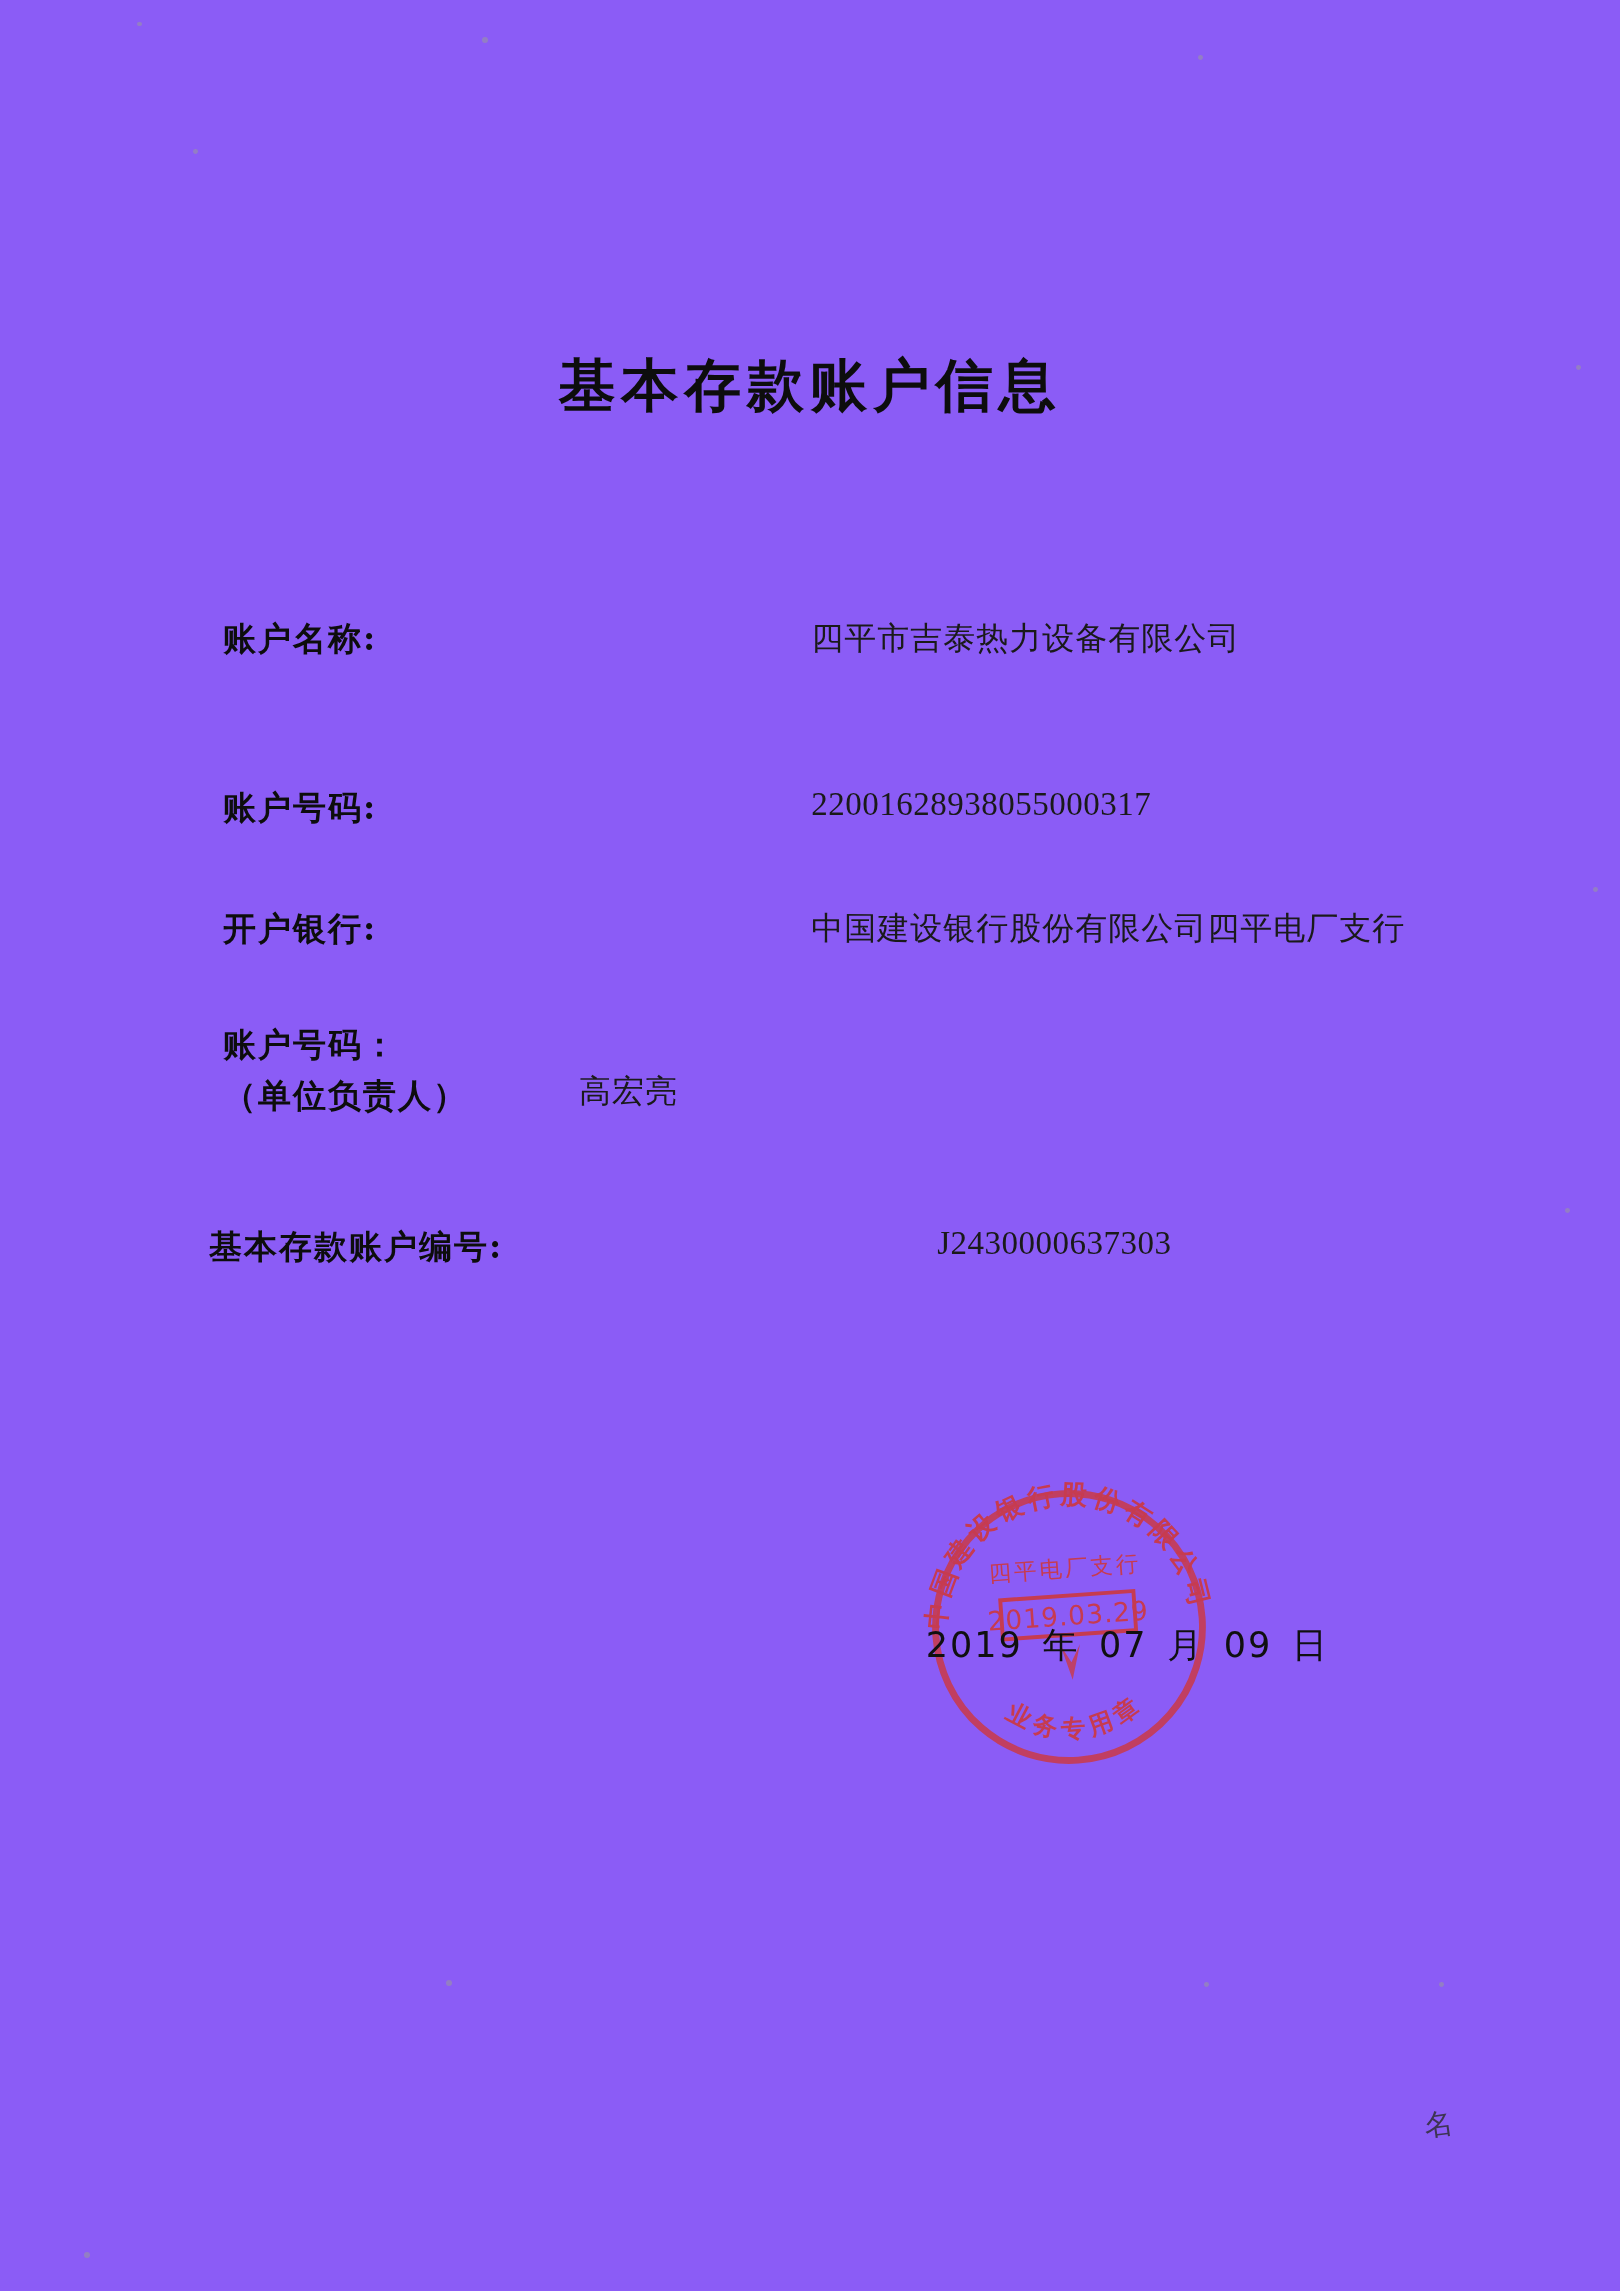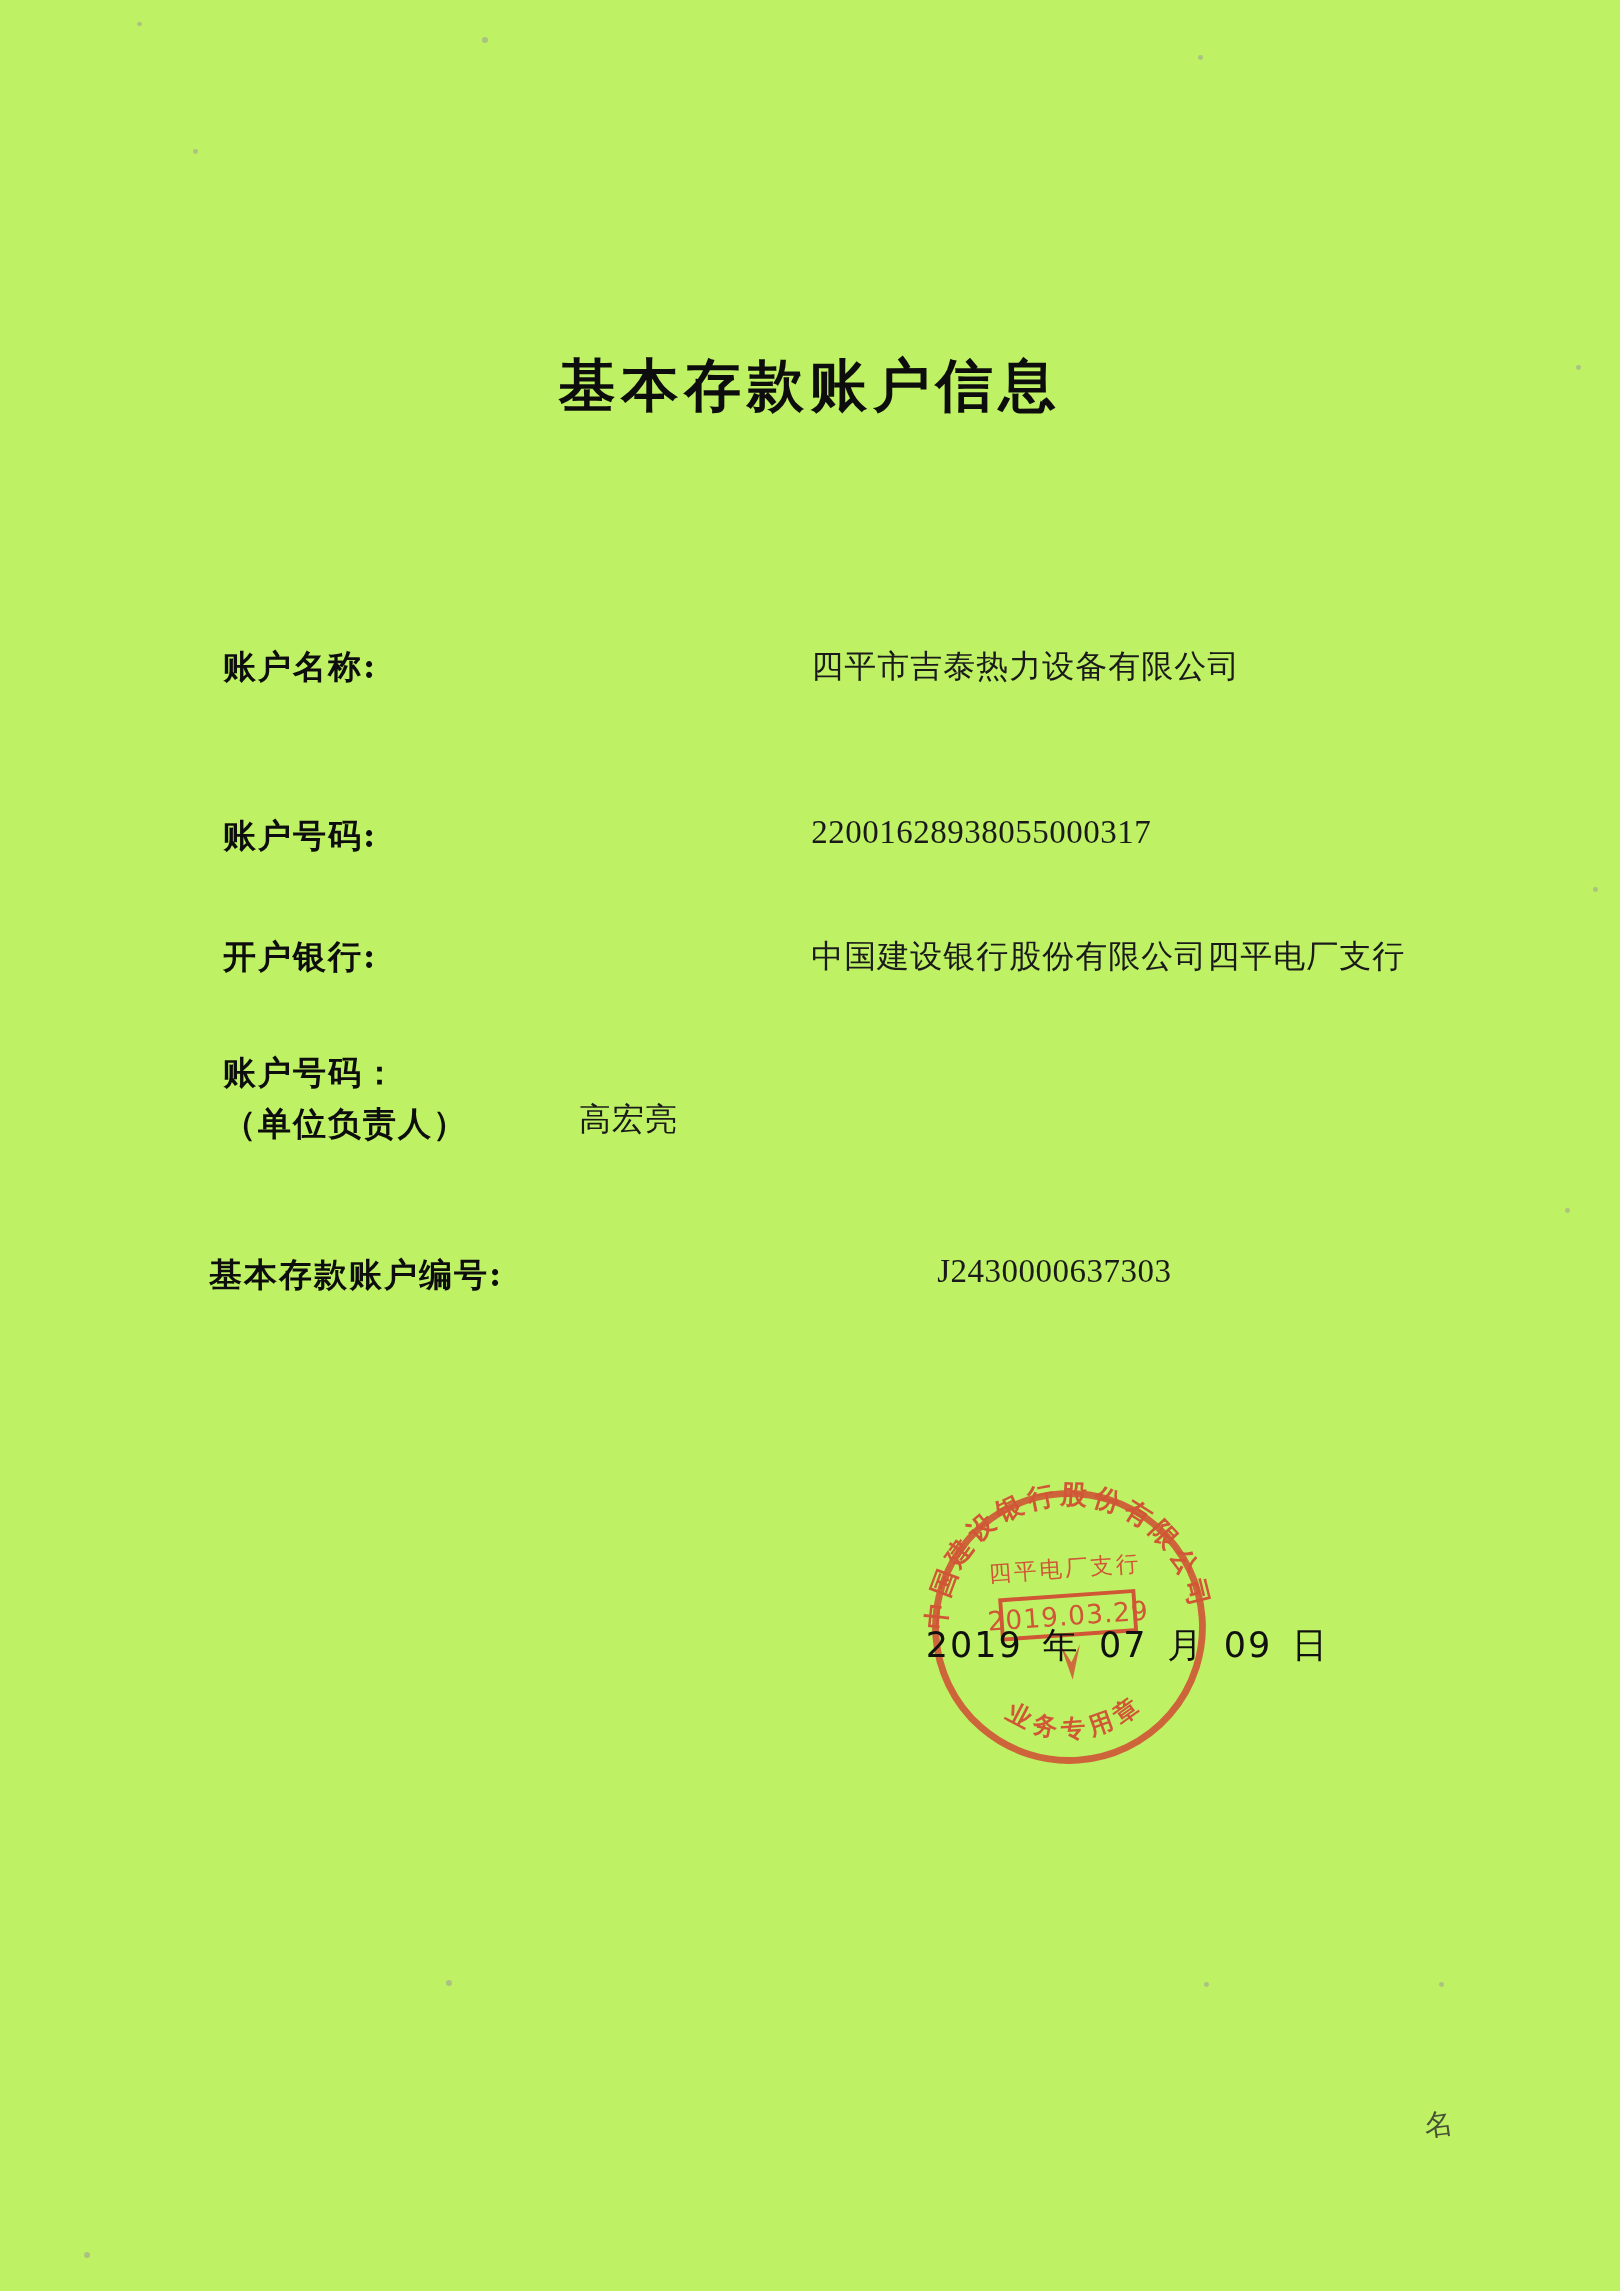--- a/index.html
+++ b/index.html
@@ -12,21 +12,21 @@
     height: 2292px;
     position: relative;
     font-family: "DejaVu Sans", "Liberation Sans", sans-serif;
     color: #121212;
     overflow: hidden;
   }
 
   .page {
     position: absolute;
     inset: 0;
-    background: #bef264;
+    background: #8b5cf6;
   }
 
   
   .speck {
     position: absolute;
     background: #9a9a9a;
     border-radius: 50%;
     opacity: .55;
   }
 
@@ -40,21 +40,20 @@
     font-weight: 700;
     letter-spacing: 5.9px;
     font-family: "DejaVu Serif", "Liberation Serif", serif;
     color: #0d0d0d;
   }
 
   .field {
     position: absolute;
     display: flex;
     align-items: flex-start;
-    margin-top: 28px;
   }
   .field .label {
     font-size: 33px;
     font-weight: 700;
     font-family: "DejaVu Serif", "Liberation Serif", serif;
     letter-spacing: 2px;
     color: #0d0d0d;
     white-space: nowrap;
   }
   .field .value {

